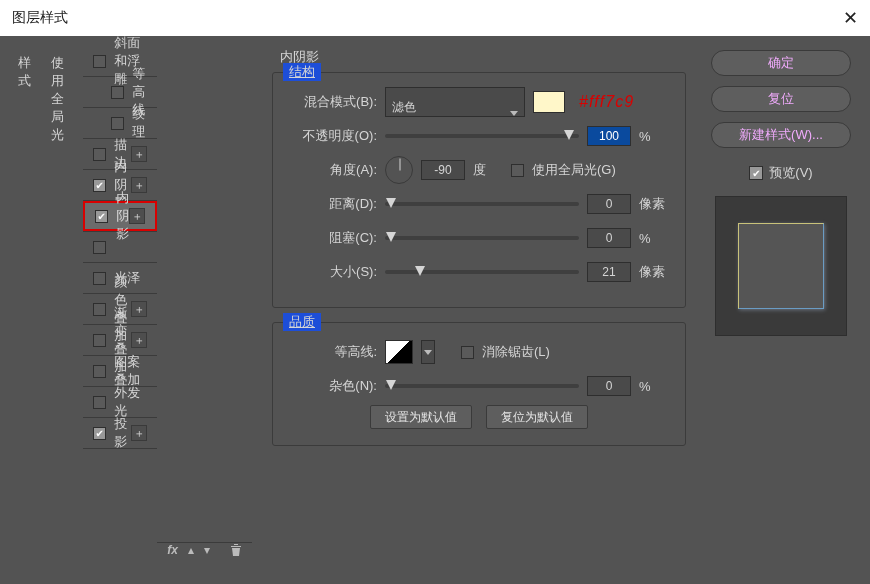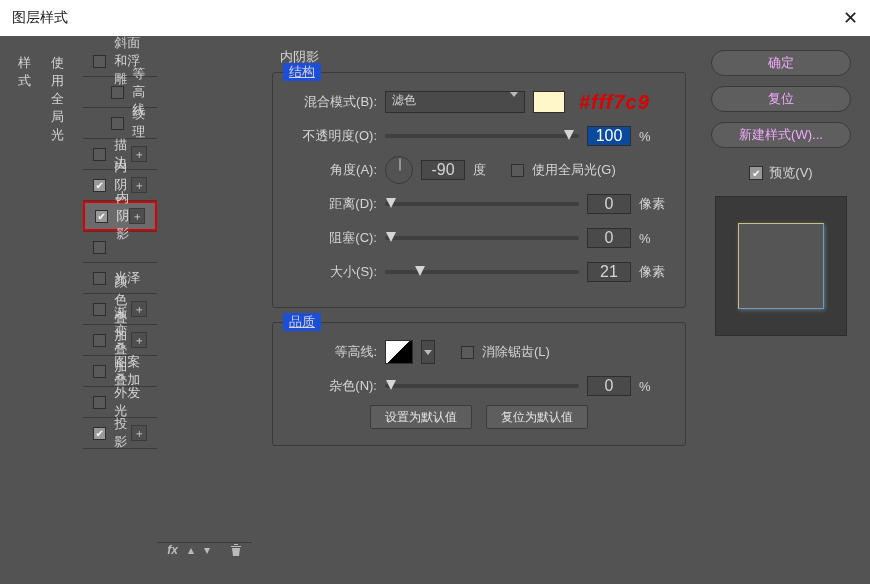--- a/index.html
+++ b/index.html
@@ -25,26 +25,26 @@
     .left-footer .spacer { flex:1; }
     .trash-icon svg{ width:12px; height:14px; }
 
     
     .mid { flex:1; display:flex; flex-direction:column; color:#d5d5d5; font-size:13px; }
     .mid-title { padding:2px 0 6px 14px; }
     .group { border:1px solid #3b3b3b; border-radius:3px; margin:0 6px 14px 6px; padding:14px 16px 16px; position:relative; }
     .group > .gtitle { position:absolute; top:-10px; left:10px; background:#1d4ed8; padding:0 6px;text-decoration:underline; }
     .field { display:flex; align-items:center; height:30px; gap:8px; margin-bottom:4px; }
     .flabel { width:88px; text-align:right; }
-    .select { background:#4a4a4a; border:1px solid #2e2e2e; height:22px; display:flex; align-items:flex-start; justify-content:space-between; padding:0 6px; font-size:12px; }
+    .select { background:#4a4a4a; border:1px solid #2e2e2e; height:30px; display:flex; align-items:flex-end; justify-content:space-between; padding:0 6px; font-size:12px; }
     .swatch { width:32px; height:22px; background:#fff7c9; border:1px solid #2e2e2e; }
-    .annotate { color:#d90000; font-weight:bold; font-style:italic; font-size:20px; margin-left:6px; letter-spacing:1px; }
+    .annotate { color:#d90000; font-weight:normal; font-style:italic; font-size:16px; margin-left:6px; letter-spacing:1px; }
     .track { position:relative; height:4px; background:#3f3f3f; flex:1; border-radius:2px; }
     .thumb { position:absolute; top:-4px; width:0; height:0; border-left:5px solid transparent; border-right:5px solid transparent; border-top:10px solid #d5d5d5; transform:translateX(-50%); }
-    .valbox { width:44px; height:20px; background:#4a4a4a; border:1px solid #2e2e2e; text-align:center; font-size:16px; line-height:18px; }
+    .valbox { width:44px; height:20px; background:#4a4a4a; border:1px solid #2e2e2e; text-align:center; font-size:12px; line-height:18px; }
     .valbox.selected { background:#0a4a9e; color:#fff; }
     .unit { width:30px; }
     .angle-dial { width:28px; height:28px; border:1px solid #3a3a3a; border-radius:50%; position:relative; background:#535353; }
     .angle-dial .needle { position:absolute; width:12px; height:1px; background:#d5d5d5; top:50%; left:2px; transform-origin:right center; }
     .contour { width:28px; height:24px; border:1px solid #2e2e2e; background:linear-gradient(135deg,#fff 0%,#fff 50%,#000 50%,#000 100%); }
     .dropdown-arrow{ width:0;height:0;border-left:4px solid transparent;border-right:4px solid transparent;border-top:5px solid #bbb; }
     .btn-sm { background:#5e5e5e; border:1px solid #3a3a3a; height:24px; padding:0 14px; font-size:12px; color:#e5e5e5; border-radius:2px; display:flex; align-items:center; }
     .btn-row { display:flex; justify-content:center; gap:14px; margin-top:4px; }
     .chkb { width:13px;height:13px;border:1px solid #2e2e2e;background:#5a5a5a;display:inline-flex;align-items:center;justify-content:center;font-size:10px; }
 

